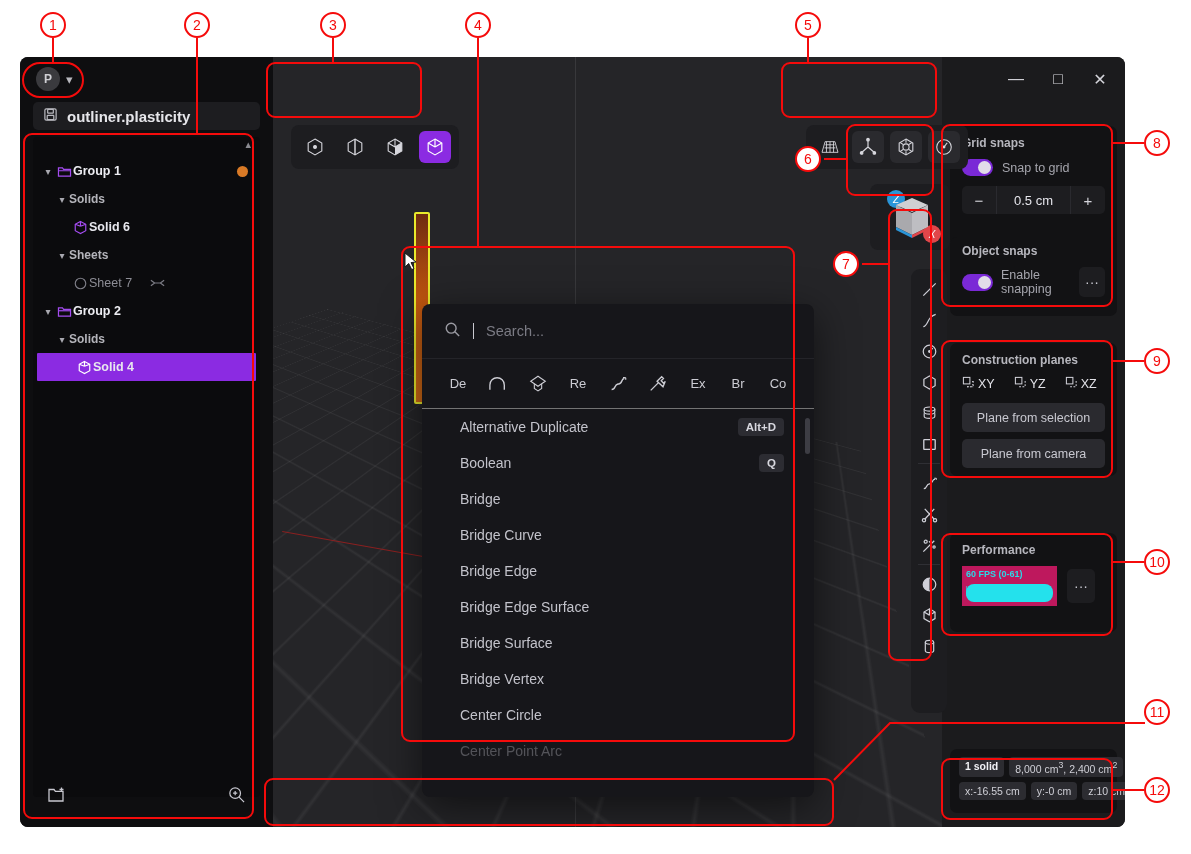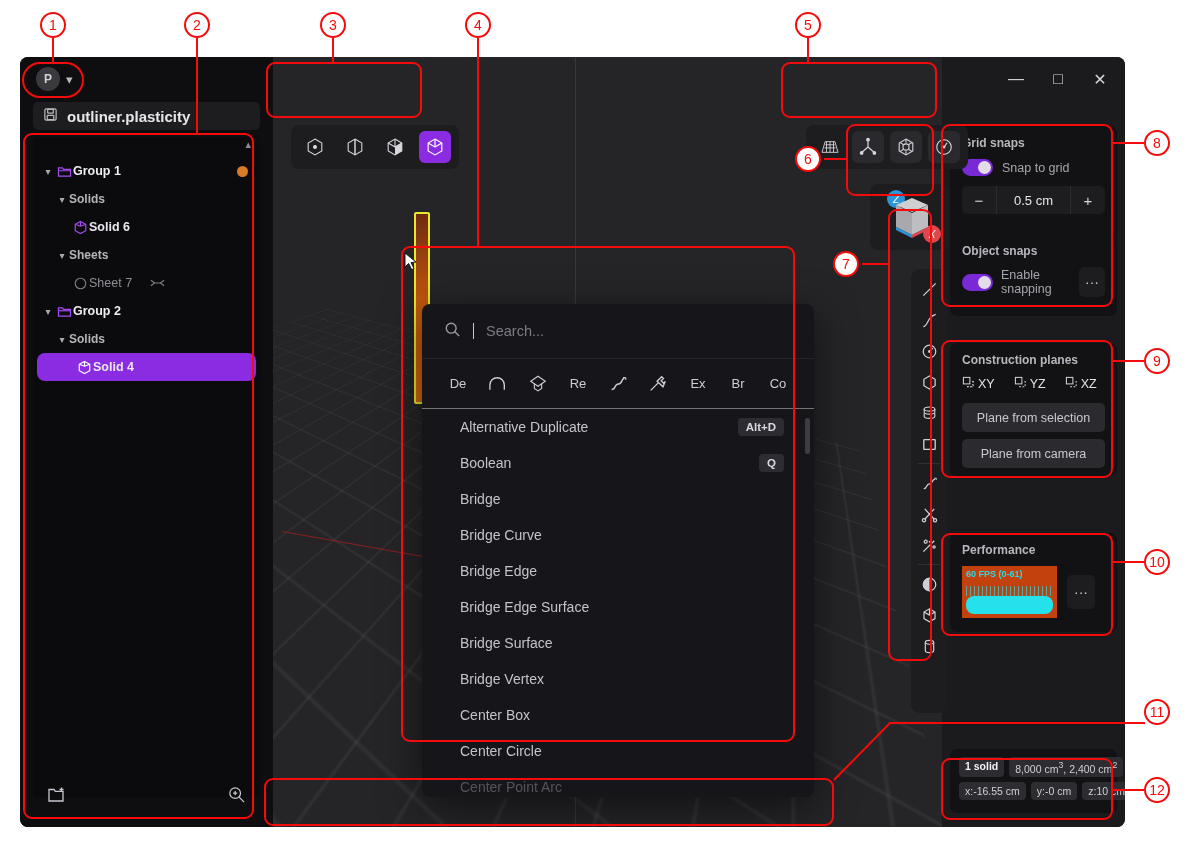--- a/index.html
+++ b/index.html
@@ -42,21 +42,21 @@
   .caret-up { position:absolute; right:9px; top:1px; color:#8a8a90; font-size:11px; }
   .tree { position:absolute; left:0; top:20px; right:0; }
   .trow { display:flex; align-items:center; height:28px; position:relative; }
   .trow .tw { color:#a9a9b0; font-size:10px; width:14px; text-align:center; }
   .trow .nm { font-size:12.5px; }
   .grp .nm { color:#ededf2; font-weight:bold; }
   .sec .nm { color:#b4b4ba; font-weight:bold; font-size:12px; }
   .leaf .nm { color:#e8e8ee; font-weight:bold; font-size:12.5px; }
   .leaf.dim .nm { color:#8d8d95; font-weight:normal; }
   .dot-orange { position:absolute; right:12px; width:11px; height:11px; border-radius:50%; background:#d97a26; }
-  .row-sel { background:#8b2be2; border-radius:8px; margin:0 4px; }
+  .row-sel { background:#8b2be2; border-radius:1px; margin:0 4px; }
   .ico { width:18px; height:18px; display:inline-flex; align-items:center; justify-content:center; }
   .ind1 { padding-left:8px; }
   .ind2 { padding-left:22px; }
   .ind3 { padding-left:38px; }
 
   #outliner-foot {
     position:absolute; left:13px; bottom:8px; width:227px; height:46px;
     display:flex; align-items:center; justify-content:space-between; padding:0 14px;
   }
 
@@ -154,21 +154,21 @@
   .stepper .sv { flex:1; display:flex; align-items:center; justify-content:center; color:#e6e6ec; font-size:13px;
                  border-left:1px solid #2a2a2f; border-right:1px solid #2a2a2f; }
   .dots-btn { width:26px; height:30px; border-radius:5px; background:#1d1d20; display:flex; align-items:center; justify-content:center; color:#c6c6ce; font-size:14px; }
   .plane-row { display:flex; align-items:center; gap:19px; margin-bottom:11px; }
   .plane-chip { display:flex; align-items:center; gap:3px; color:#e2e2e8; font-size:12.5px; }
   .pbtn {
     height:29px; border-radius:5px; background:#2a2a2f; color:#c8c8d0; font-size:12.5px;
     display:flex; align-items:center; justify-content:center; margin-bottom:7px;
   }
   #perf-graph {
-    width:95px; height:52px; background:#c2410c; position:relative; overflow:hidden;
+    width:95px; height:40px; background:#be185d; position:relative; overflow:hidden;
   }
   #perf-graph .ftxt { position:absolute; left:4px; top:3px; color:#2ad9e8; font-size:9px; font-weight:bold; }
   #perf-graph .bar { position:absolute; left:4px; right:4px; bottom:4px; height:18px; background:#24e1ec; }
   #perf-graph .dots { position:absolute; left:4px; right:4px; top:20px; height:10px;
     background:repeating-linear-gradient(90deg,#2ad9e8 0 1px, transparent 1px 4px); opacity:.65; }
 
   #stats { position:absolute; left:8px; bottom:14px; width:167px; background:#121214; border-radius:7px; padding:8px 9px; }
   .srow { display:flex; gap:5px; margin-bottom:5px; }
   .chip { background:#2c2c31; border-radius:4px; padding:3px 6px; color:#cfcfd6; font-size:10.5px; white-space:nowrap; }
   .chip.strong { color:#f0f0f5; font-weight:bold; }
@@ -617,23 +617,20 @@
           <span>Bridge Edge</span>
         </div>
         <div class="pitem">
           <span>Bridge Edge Surface</span>
         </div>
         <div class="pitem">
           <span>Bridge Surface</span>
         </div>
         <div class="pitem">
           <span>Bridge Vertex</span>
-        </div>
-        <div class="pitem">
-          <span>Center Box</span>
         </div>
         <div class="pitem">
           <span>Center Circle</span>
         </div>
         <div class="pitem" style="opacity:.35">
           <span>Center Point Arc</span>
         </div>
       </div>
       <div id="pal-scroll"></div>
     </div>

